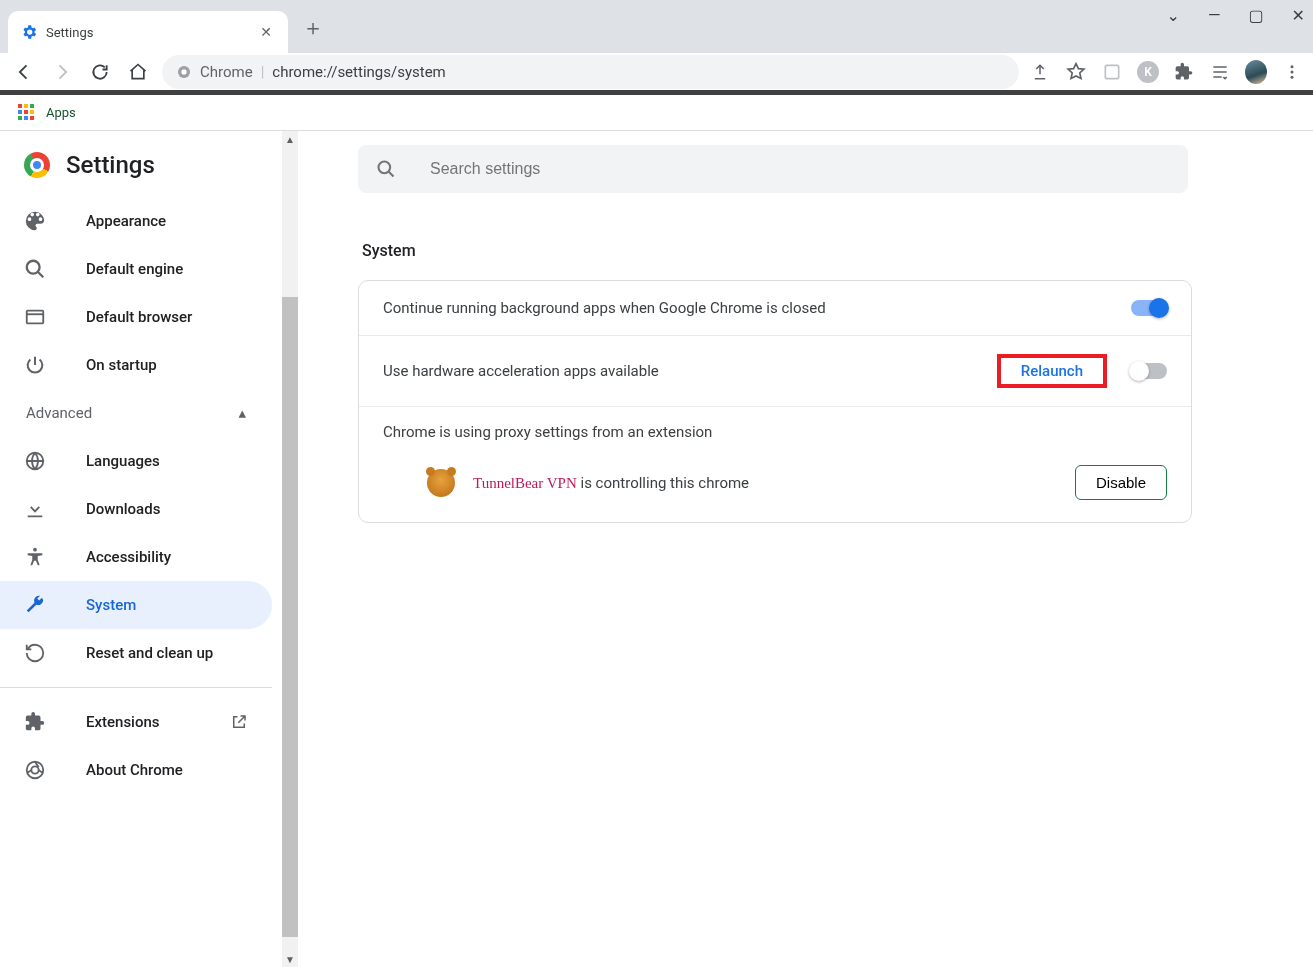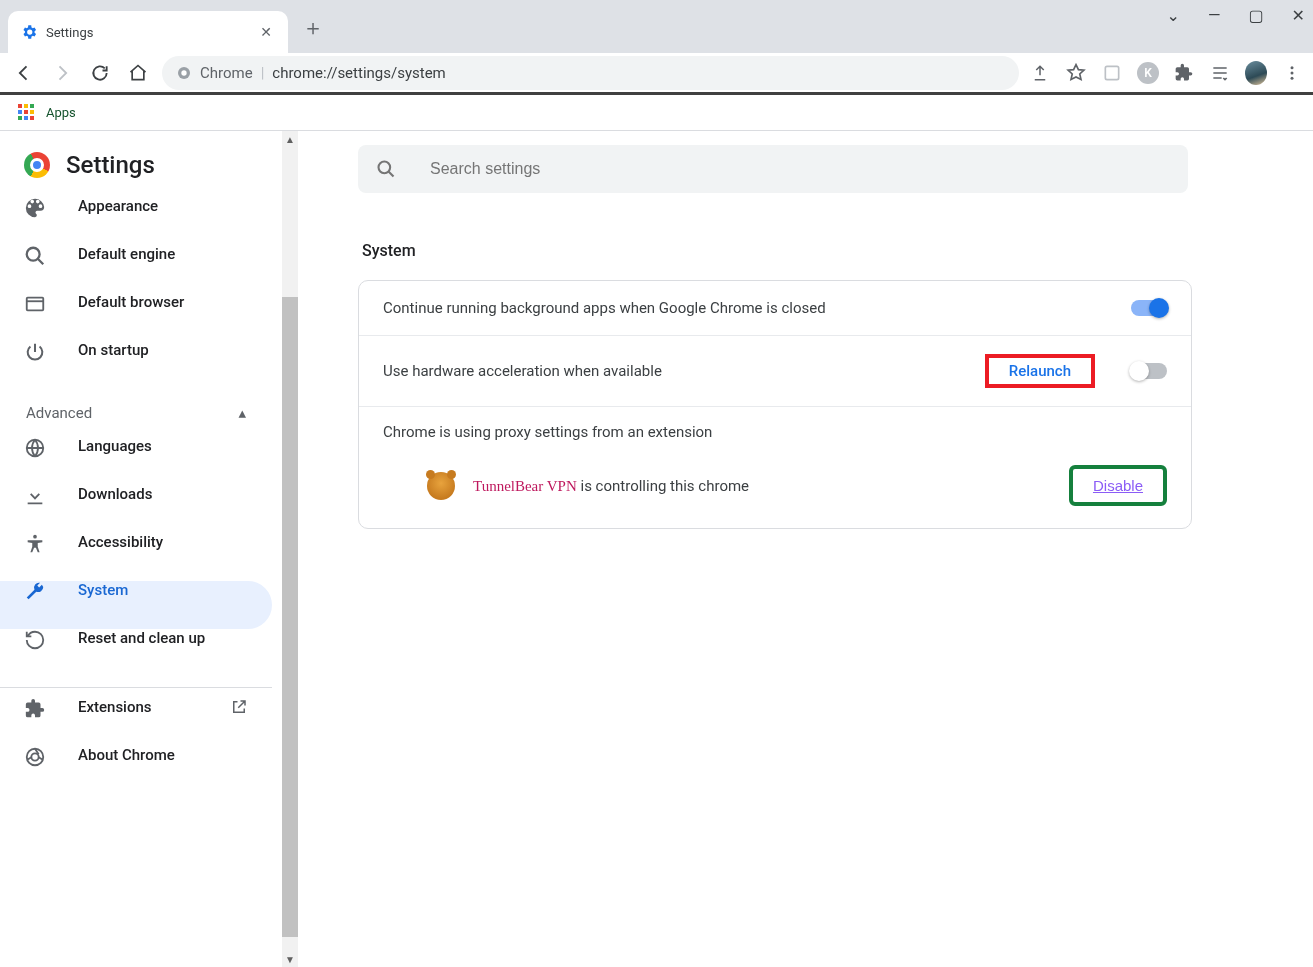--- a/index.html
+++ b/index.html
@@ -9,21 +9,21 @@
 .tabstrip { height: 53px; background: #dee1e6; display: flex; align-items: flex-end; padding-left: 8px; position: relative; }
 .tab { background: #fff; width: 280px; height: 42px; border-radius: 10px 10px 0 0; display: flex; align-items: center; padding: 0 12px; gap: 8px; }
 .tab-title { flex: 1; font-size: 13px; color: #3c4043; }
 .gear-icon { width: 18px; height: 18px; }
 .close-x { font-size: 14px; color: #5f6368; cursor: pointer; padding: 0 4px; }
 .new-tab { font-size: 22px; color: #5f6368; margin-left: 14px; margin-bottom: 10px; cursor: pointer; }
 .win-ctrls { position: absolute; right: 8px; top: 6px; display: flex; gap: 28px; }
 .win-ctrls span { font-size: 16px; color: #3c4043; cursor: pointer; }
 
 
-.toolbar { height: 42px; background: #fff; display: flex; align-items: center; padding: 0 10px; gap: 10px; border-bottom: 3px solid #404040; }
+.toolbar { height: 42px; background: #fff; display: flex; align-items: center; padding: 0 10px; gap: 10px; border-bottom: 5px solid #404040; }
 .nav-btn { width: 28px; display: flex; justify-content: center; color: #5f6368; cursor: pointer; }
 .nav-btn.disabled { color: #bdc1c6; }
 .omnibox { flex: 1; height: 34px; background: #f1f3f4; border-radius: 17px; display: flex; align-items: center; padding: 0 14px; gap: 8px; color: #5f6368; font-size: 15px; }
 .omni-prefix { color: #5f6368; }
 .omni-sep { color: #bdc1c6; }
 .omni-url { color: #3c4043; }
 .tool-right { display: flex; align-items: center; gap: 14px; color: #5f6368; }
 .tool-right .ic { width: 22px; display: flex; justify-content: center; cursor: pointer; }
 .avatar { width: 24px; height: 24px; border-radius: 50%; background: linear-gradient(160deg,#6b8e9e 0%,#2d4a56 60%,#e0c49a 100%); }
 .kcircle { width: 22px; height: 22px; border-radius: 50%; background:#bdc1c6; display:flex; align-items:center; justify-content:center; color:#fff; font-size:12px; font-weight:600; }
@@ -46,39 +46,39 @@
 .sidebar-scroll .thumb { position: absolute; top: 166px; width: 16px; height: 640px; background: #c1c1c1; }
 .sidebar-scroll .arrow { position: absolute; width:16px; height:16px; display:flex; align-items:center; justify-content:center; font-size:10px; color:#606060; }
 .sidebar-scroll .arrow.up { top: 0; }
 .sidebar-scroll .arrow.down { bottom: 0; }
 
 .settings-header { display: flex; align-items: center; gap: 16px; padding: 6px 24px 18px; }
 .chrome-logo { width: 26px; height: 26px; border-radius: 50%; background: conic-gradient(#ea4335 0deg 120deg,#fbbc04 120deg 210deg,#34a853 210deg 330deg,#ea4335 330deg 360deg); position: relative; }
 .chrome-logo::after { content:""; position:absolute; inset:6px; border-radius:50%; background:#4285f4; border:3px solid #fff; }
 .settings-title { font-size: 24px; font-weight: 500; color: #202124; }
 
-.side-item { display: flex; gap: 32px; padding: 0 24px; height: 48px; cursor: pointer; font-size: 15px; font-weight: 500; color: #202124; border-radius: 0 24px 24px 0; margin-right: 26px; }
+.side-item { display: flex; align-items: center; gap: 40px; padding: 0 24px; height: 48px; cursor: pointer; font-size: 15px; font-weight: 500; color: #202124; border-radius: 0 24px 24px 0; margin-right: 26px; }
 .side-item.active { background: #e8f0fe; color: #1967d2; }
 .side-item.active .ic svg, .side-item.active .ic { color: #1967d2; }
 .side-item .ic { width: 22px; display:flex; color:#5f6368; }
 
 .side-heading { display: flex; align-items: center; justify-content: space-between; padding: 0 26px; height: 48px; font-size: 15px; color: #5f6368; cursor: pointer; margin-right: 26px; }
 .side-divider { height: 1px; background: #dadce0; margin: 10px 26px 10px 0; }
 
 .side-item .ext { margin-left: auto; color:#5f6368; }
 
 
 .content { flex: 1; padding: 14px 60px 0 60px; }
 .search-wrap { height: 48px; background: #f1f3f4; border-radius: 8px; display: flex; align-items: center; padding: 0 18px; gap: 34px; max-width: 830px; }
 .search-wrap input { border: none; background: transparent; outline: none; font-size: 16px; color: #5f6368; flex: 1; }
 
 .section-title { font-size: 16px; color: #202124; margin: 48px 0 20px 4px; font-weight: 500; }
 
 .card { border: 1px solid #dadce0; border-radius: 10px; max-width: 834px; background: #fff; }
-.row { display: flex; align-items: center; padding: 18px 24px; border-bottom: 1px solid #e8eaed; gap: 16px; }
+.row { display: flex; align-items: center; padding: 18px 24px; border-bottom: 1px solid #e8eaed; gap: 4px; }
 .row:last-child { border-bottom: none; }
 .row-label { flex: 1; font-size: 15px; color: #3c4043; }
 
 .toggle { width: 36px; height: 16px; border-radius: 8px; position: relative; cursor: pointer; }
 .toggle .knob { width: 20px; height: 20px; border-radius: 50%; background: #fff; position: absolute; top: -2px; box-shadow: 0 1px 3px rgba(0,0,0,.3); }
 .toggle.on { background: #8ab4f8; }
 .toggle.on .knob { right: -2px; background: #1a73e8; }
 .toggle.off { background: #bdc1c6; }
 .toggle.off .knob { left: -2px; background: #fff; }
 
@@ -86,21 +86,21 @@
 .link-btn { color: #1a73e8; font-weight: 500; font-size: 15px; cursor: pointer; padding: 6px 10px; }
 
 .proxy-block { padding: 16px 24px 22px; }
 .proxy-title { font-size: 15px; color: #3c4043; margin-bottom: 24px; }
 .proxy-row { display: flex; align-items: center; gap: 18px; padding-left: 44px; }
 .bear-icon { width: 28px; height: 28px; border-radius: 50%; background: radial-gradient(circle at 50% 40%, #e8a33d 0%, #c77b1f 70%); position: relative; }
 .bear-icon::before, .bear-icon::after { content:""; position:absolute; width:9px; height:9px; border-radius:50%; background:#c77b1f; top:-2px; }
 .bear-icon::before { left:-1px; } .bear-icon::after { right:-1px; }
 .proxy-text { flex: 1; font-size: 15px; color: #3c4043; }
 .proxy-text a { color: #be185d; text-decoration: none; font-family: Liberation Serif, serif; }
-.outline-btn { border: 4px solid #15803d; border-radius: 6px; padding: 8px 20px; color: #8b5cf6; font-weight: 500; font-size: 15px; background: #fff; cursor: pointer; text-decoration: underline; }
+.outline-btn { border: 1px solid #15803d; border-radius: 6px; padding: 8px 20px; color: #000000; font-weight: 500; font-size: 15px; background: #fff; cursor: pointer; }
 
 svg { display: block; }
 </style>
 </head>
 <body>
 
 <div class="tabstrip">
   <div class="tab">
     <span class="ic">
       <svg class="gear-icon" viewBox="0 0 24 24" fill="#1a73e8">
@@ -344,21 +344,21 @@
     <div class="section-title">System</div>
 
     <div class="card">
       <div class="row">
         <span class="row-label">Continue running background apps when Google Chrome is closed</span>
         <span class="toggle on">
             <span class="knob"></span>
           </span>
       </div>
       <div class="row">
-        <span class="row-label">Use hardware acceleration when available</span>
+        <span class="row-label">Use hardware acceleration apps available</span>
         <span class="relaunch-wrap">
           <span class="link-btn">Relaunch</span>
         </span>
         <span class="toggle off">
             <span class="knob"></span>
           </span>
       </div>
       <div class="proxy-block">
         <div class="proxy-title">Chrome is using proxy settings from an extension</div>
         <div class="proxy-row">

